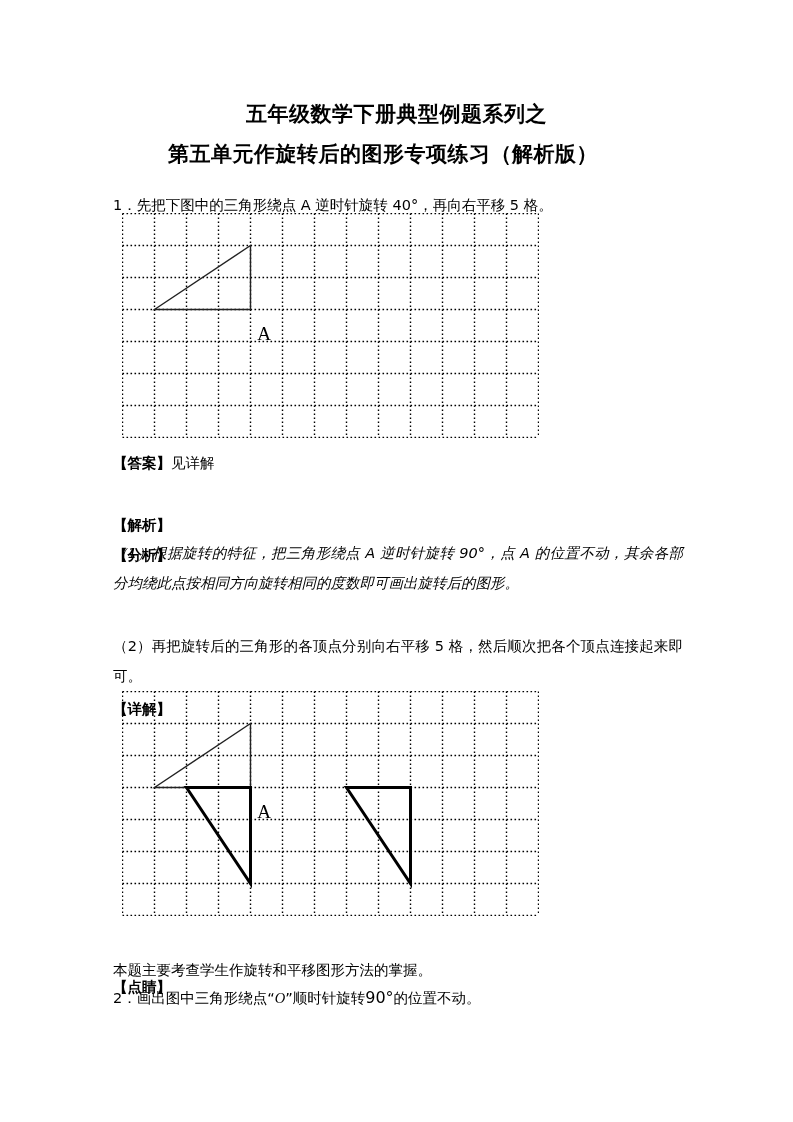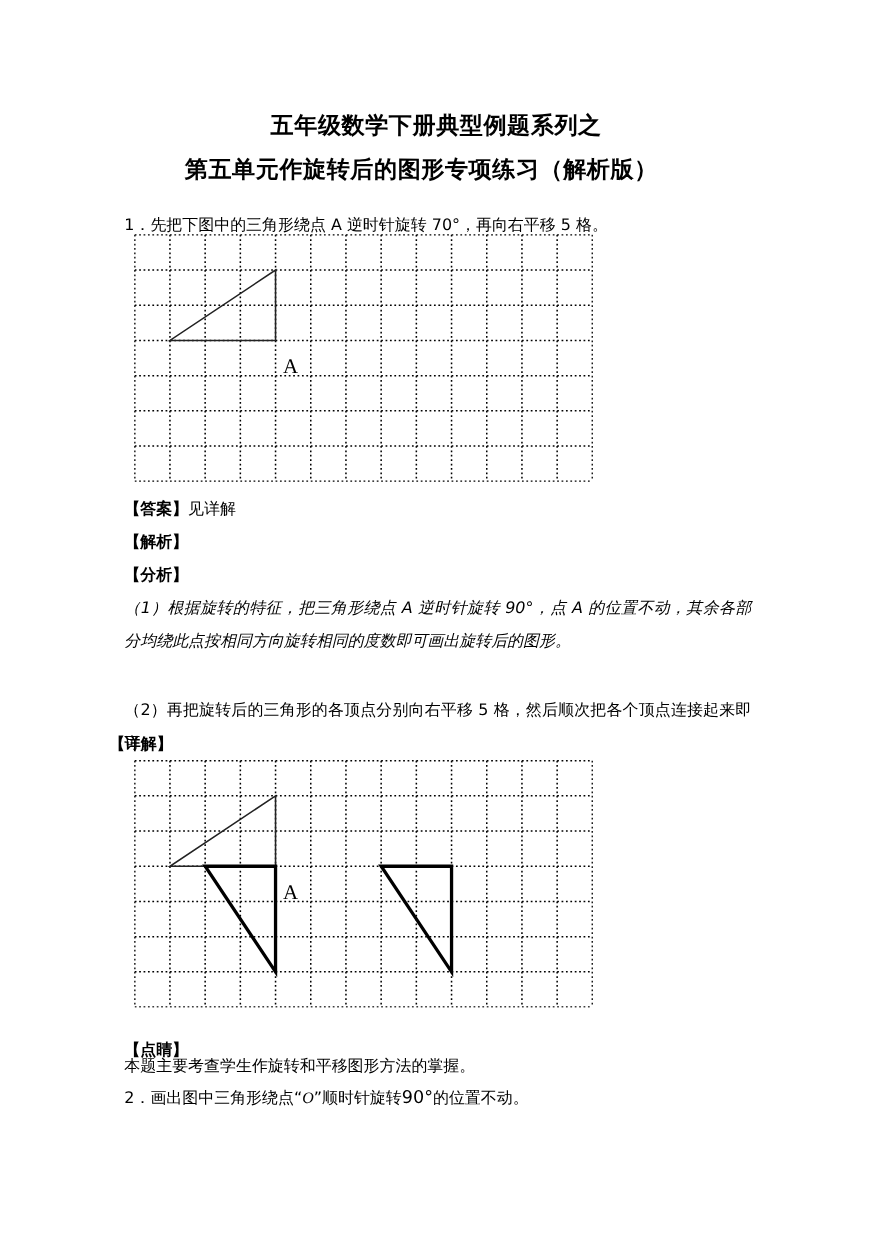--- a/index.html
+++ b/index.html
@@ -24,21 +24,21 @@
 
   .ptext{
     position:absolute;
     font-family:"DejaVu Sans","Liberation Sans",sans-serif;
     font-size:14.5px;
     line-height:30px;
     color:#000;
     white-space:nowrap;
   }
   .ptext.wrap{white-space:normal;}
-  .bk{font-weight:bold;}
+  .bk{font-weight:bold;margin-top:32px;}
   .ital-serif{font-family:"Liberation Serif","DejaVu Serif",serif;font-style:italic;}
   .sm{font-size:16px;}
 
   .figure{position:absolute;}
   .figure svg{display:block;}
 
   .lbl-A{
     position:absolute;
     font-family:"Liberation Serif","DejaVu Serif",serif;
     font-size:19px;
@@ -48,21 +48,21 @@
 </style>
 </head>
 <body>
 
 <div class="page">
 
   <div class="title title-1">五年级数学下册典型例题系列之</div>
   <div class="title title-2">第五单元作旋转后的图形专项练习（解析版）</div>
 
   <div class="ptext" style="left:113px;top:190px;">
-    <span>1．</span><span>先把下图中的三角形绕点 A 逆时针旋转 70°，再向右平移 5 格。</span>
+    <span>1．</span><span>先把下图中的三角形绕点 A 逆时针旋转 40°，再向右平移 5 格。</span>
   </div>
 
   <div class="figure" id="fig-question" style="left:122px;top:213px;">
       <svg width="417" height="225" viewBox="0 0 417 225">
         <line x1="0.5" y1="0.5" x2="0.5" y2="224.5" stroke="#000000" stroke-width="1.4" stroke-dasharray="1.6 2.4"></line>
         <line x1="32.5" y1="0.5" x2="32.5" y2="224.5" stroke="#000000" stroke-width="1.4" stroke-dasharray="1.6 2.4"></line>
         <line x1="64.5" y1="0.5" x2="64.5" y2="224.5" stroke="#000000" stroke-width="1.4" stroke-dasharray="1.6 2.4"></line>
         <line x1="96.5" y1="0.5" x2="96.5" y2="224.5" stroke="#000000" stroke-width="1.4" stroke-dasharray="1.6 2.4"></line>
         <line x1="128.5" y1="0.5" x2="128.5" y2="224.5" stroke="#000000" stroke-width="1.4" stroke-dasharray="1.6 2.4"></line>
         <line x1="160.5" y1="0.5" x2="160.5" y2="224.5" stroke="#000000" stroke-width="1.4" stroke-dasharray="1.6 2.4"></line>
@@ -92,21 +92,21 @@
   </div>
 
   <div class="ptext bk" style="left:113px;top:478px;">【解析】</div>
 
   <div class="ptext bk" style="left:113px;top:508px;">【分析】</div>
 
   <div class="ptext wrap" style="left:113px;top:538px;width:570px;text-align:justify;font-style:italic;">（1）根据旋转的特征，把三角形绕点 A 逆时针旋转 90°，点 A 的位置不动，其余各部分均绕此点按相同方向旋转相同的度数即可画出旋转后的图形。</div>
 
   <div class="ptext wrap" style="left:113px;top:598px;width:570px;text-align:justify;margin-top:33px;">（2）再把旋转后的三角形的各顶点分别向右平移 5 格，然后顺次把各个顶点连接起来即可。</div>
 
-  <div class="ptext bk" style="left:99px;top:662px;">【详解】</div>
+  <div class="ptext bk" style="left:113px;top:662px;">【详解】</div>
 
   <div class="figure" id="fig-solution" style="left:122px;top:691px;">
       <svg width="417" height="225" viewBox="0 0 417 225">
         <line x1="0.5" y1="0.5" x2="0.5" y2="224.5" stroke="#000000" stroke-width="1.4" stroke-dasharray="1.6 2.4"></line>
         <line x1="32.5" y1="0.5" x2="32.5" y2="224.5" stroke="#000000" stroke-width="1.4" stroke-dasharray="1.6 2.4"></line>
         <line x1="64.5" y1="0.5" x2="64.5" y2="224.5" stroke="#000000" stroke-width="1.4" stroke-dasharray="1.6 2.4"></line>
         <line x1="96.5" y1="0.5" x2="96.5" y2="224.5" stroke="#000000" stroke-width="1.4" stroke-dasharray="1.6 2.4"></line>
         <line x1="128.5" y1="0.5" x2="128.5" y2="224.5" stroke="#000000" stroke-width="1.4" stroke-dasharray="1.6 2.4"></line>
         <line x1="160.5" y1="0.5" x2="160.5" y2="224.5" stroke="#000000" stroke-width="1.4" stroke-dasharray="1.6 2.4"></line>
         <line x1="192.5" y1="0.5" x2="192.5" y2="224.5" stroke="#000000" stroke-width="1.4" stroke-dasharray="1.6 2.4"></line>

